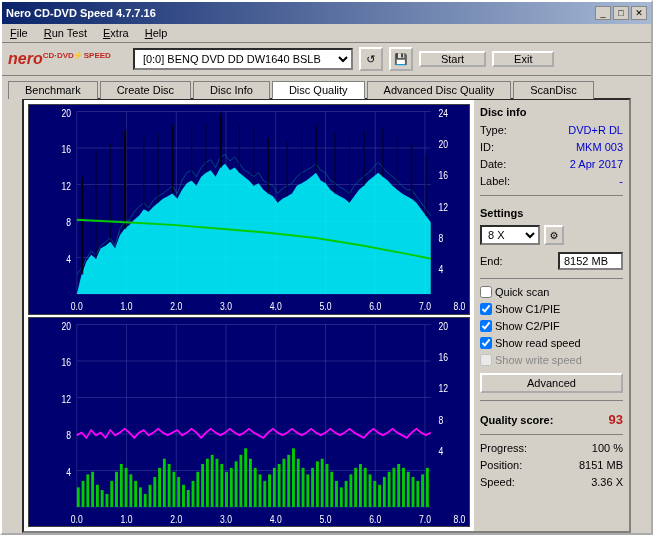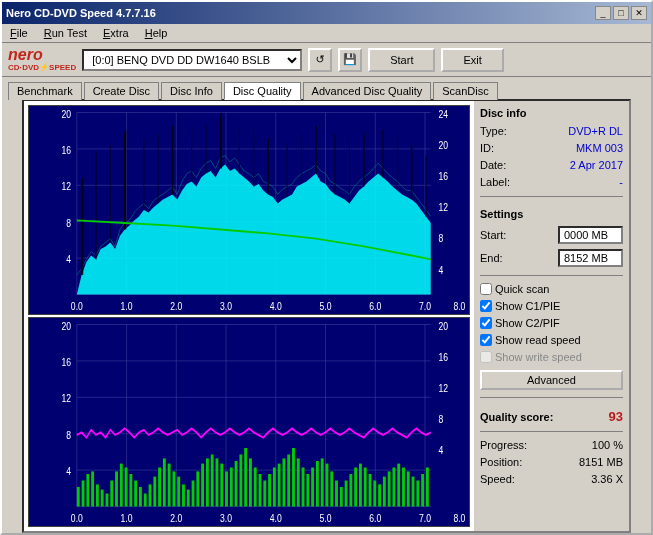--- a/index.html
+++ b/index.html
@@ -12,32 +12,32 @@
     .title-btn { width: 16px; height: 14px; border: 1px solid #888; cursor: pointer; font-size: 9px; display: flex; align-items: center; justify-content: center; background: #d4d0c8; color: black; }
     .title-btn.close { background: #d4d0c8; }
 
     
     .menu-bar { background: #d4d0c8; padding: 2px 4px; display: flex; gap: 8px; border-bottom: 1px solid #808080; }
     .menu-item { padding: 1px 4px; cursor: pointer; font-size: 11px; }
     .menu-item span { text-decoration: underline; }
 
     
     .toolbar { background: #d4d0c8; padding: 4px 6px; display: flex; align-items: center; gap: 6px; border-bottom: 1px solid #808080; }
-    .nero-logo { display: flex; flex-direction: column; margin-right: 0; }
+    .nero-logo { display: flex; flex-direction: row; margin-right: 16px; }
     .nero-logo .nero-text { color: #c0281c; font-size: 16px; font-weight: bold; font-style: italic; line-height: 1; }
     .nero-logo .cd-dvd-text { color: #c0281c; font-size: 8px; font-weight: bold; }
     .drive-select { flex: 1; max-width: 220px; padding: 2px 4px; border: 2px inset #808080; background: white; font-size: 11px; }
-    .toolbar-btn { padding: 2px 20px; background: #d4d0c8; border: 2px outset #ffffff; cursor: pointer; font-size: 11px; min-width: 28px; height: 24px; display: flex; align-items: center; justify-content: center; }
+    .toolbar-btn { padding: 2px 20px; background: #d4d0c8; border: 2px outset #ffffff; cursor: pointer; font-size: 11px; min-width: 28px; height: 16px; display: flex; align-items: center; justify-content: center; }
     .toolbar-btn.start { min-width: 60px; }
     .toolbar-btn.exit { min-width: 50px; }
     .icon-btn { width: 24px; height: 24px; background: #d4d0c8; border: 2px outset #ffffff; cursor: pointer; display: flex; align-items: center; justify-content: center; }
 
     
     .tab-bar { background: #d4d0c8; padding: 4px 6px 0; display: flex; gap: 2px; }
-    .tab { padding: 2px 8px; background: #d4d0c8; border: 1px solid #808080; border-bottom: none; cursor: pointer; font-size: 11px; position: relative; top: 1px; }
+    .tab { padding: 2px 16px; background: #d4d0c8; border: 1px solid #808080; border-bottom: none; cursor: pointer; font-size: 11px; position: relative; top: 1px; }
     .tab.active { background: white; border-bottom: 1px solid white; z-index: 1; font-weight: normal; }
 
     
     .right-panel { width: 155px; padding: 6px; background: #d4d0c8; display: flex; flex-direction: column; gap: 4px; }
     .panel-section-title { font-weight: bold; font-size: 11px; margin-bottom: 2px; }
     .panel-row { display: flex; justify-content: space-between; align-items: center; font-size: 11px; margin-bottom: 1px; }
     .panel-value { color: #0000cc; font-size: 11px; }
     .settings-label { font-size: 11px; font-weight: bold; margin-top: 4px; margin-bottom: 2px; }
     .settings-row { display: flex; align-items: center; gap: 4px; margin-bottom: 3px; }
     .speed-select { width: 60px; padding: 1px 2px; border: 2px inset #808080; background: white; font-size: 11px; }
@@ -297,23 +297,25 @@
         <span class="panel-value">2 Apr 2017</span>
       </div>
       <div class="panel-row">
         <span>Label:</span>
         <span class="panel-value">-</span>
       </div>
 
       <div class="divider"></div>
 
       <div class="settings-label">Settings</div>
-      <div class="panel-row">
-        <span>Start:</span>
-        <input class="mb-input" type="text" value="0000 MB" style="">
+      <div class="settings-row">
+        <select class="speed-select">
+          <option>8 X</option>
+        </select>
+        <div class="icon-btn" style="width:20px; height:20px; font-size:10px;">⚙</div>
       </div>
       <div class="panel-row">
         <span>End:</span>
         <input class="mb-input" type="text" value="8152 MB" style="">
       </div>
 
       <div class="divider"></div>
 
       <div class="checkbox-row">
         <input type="checkbox" style="">

